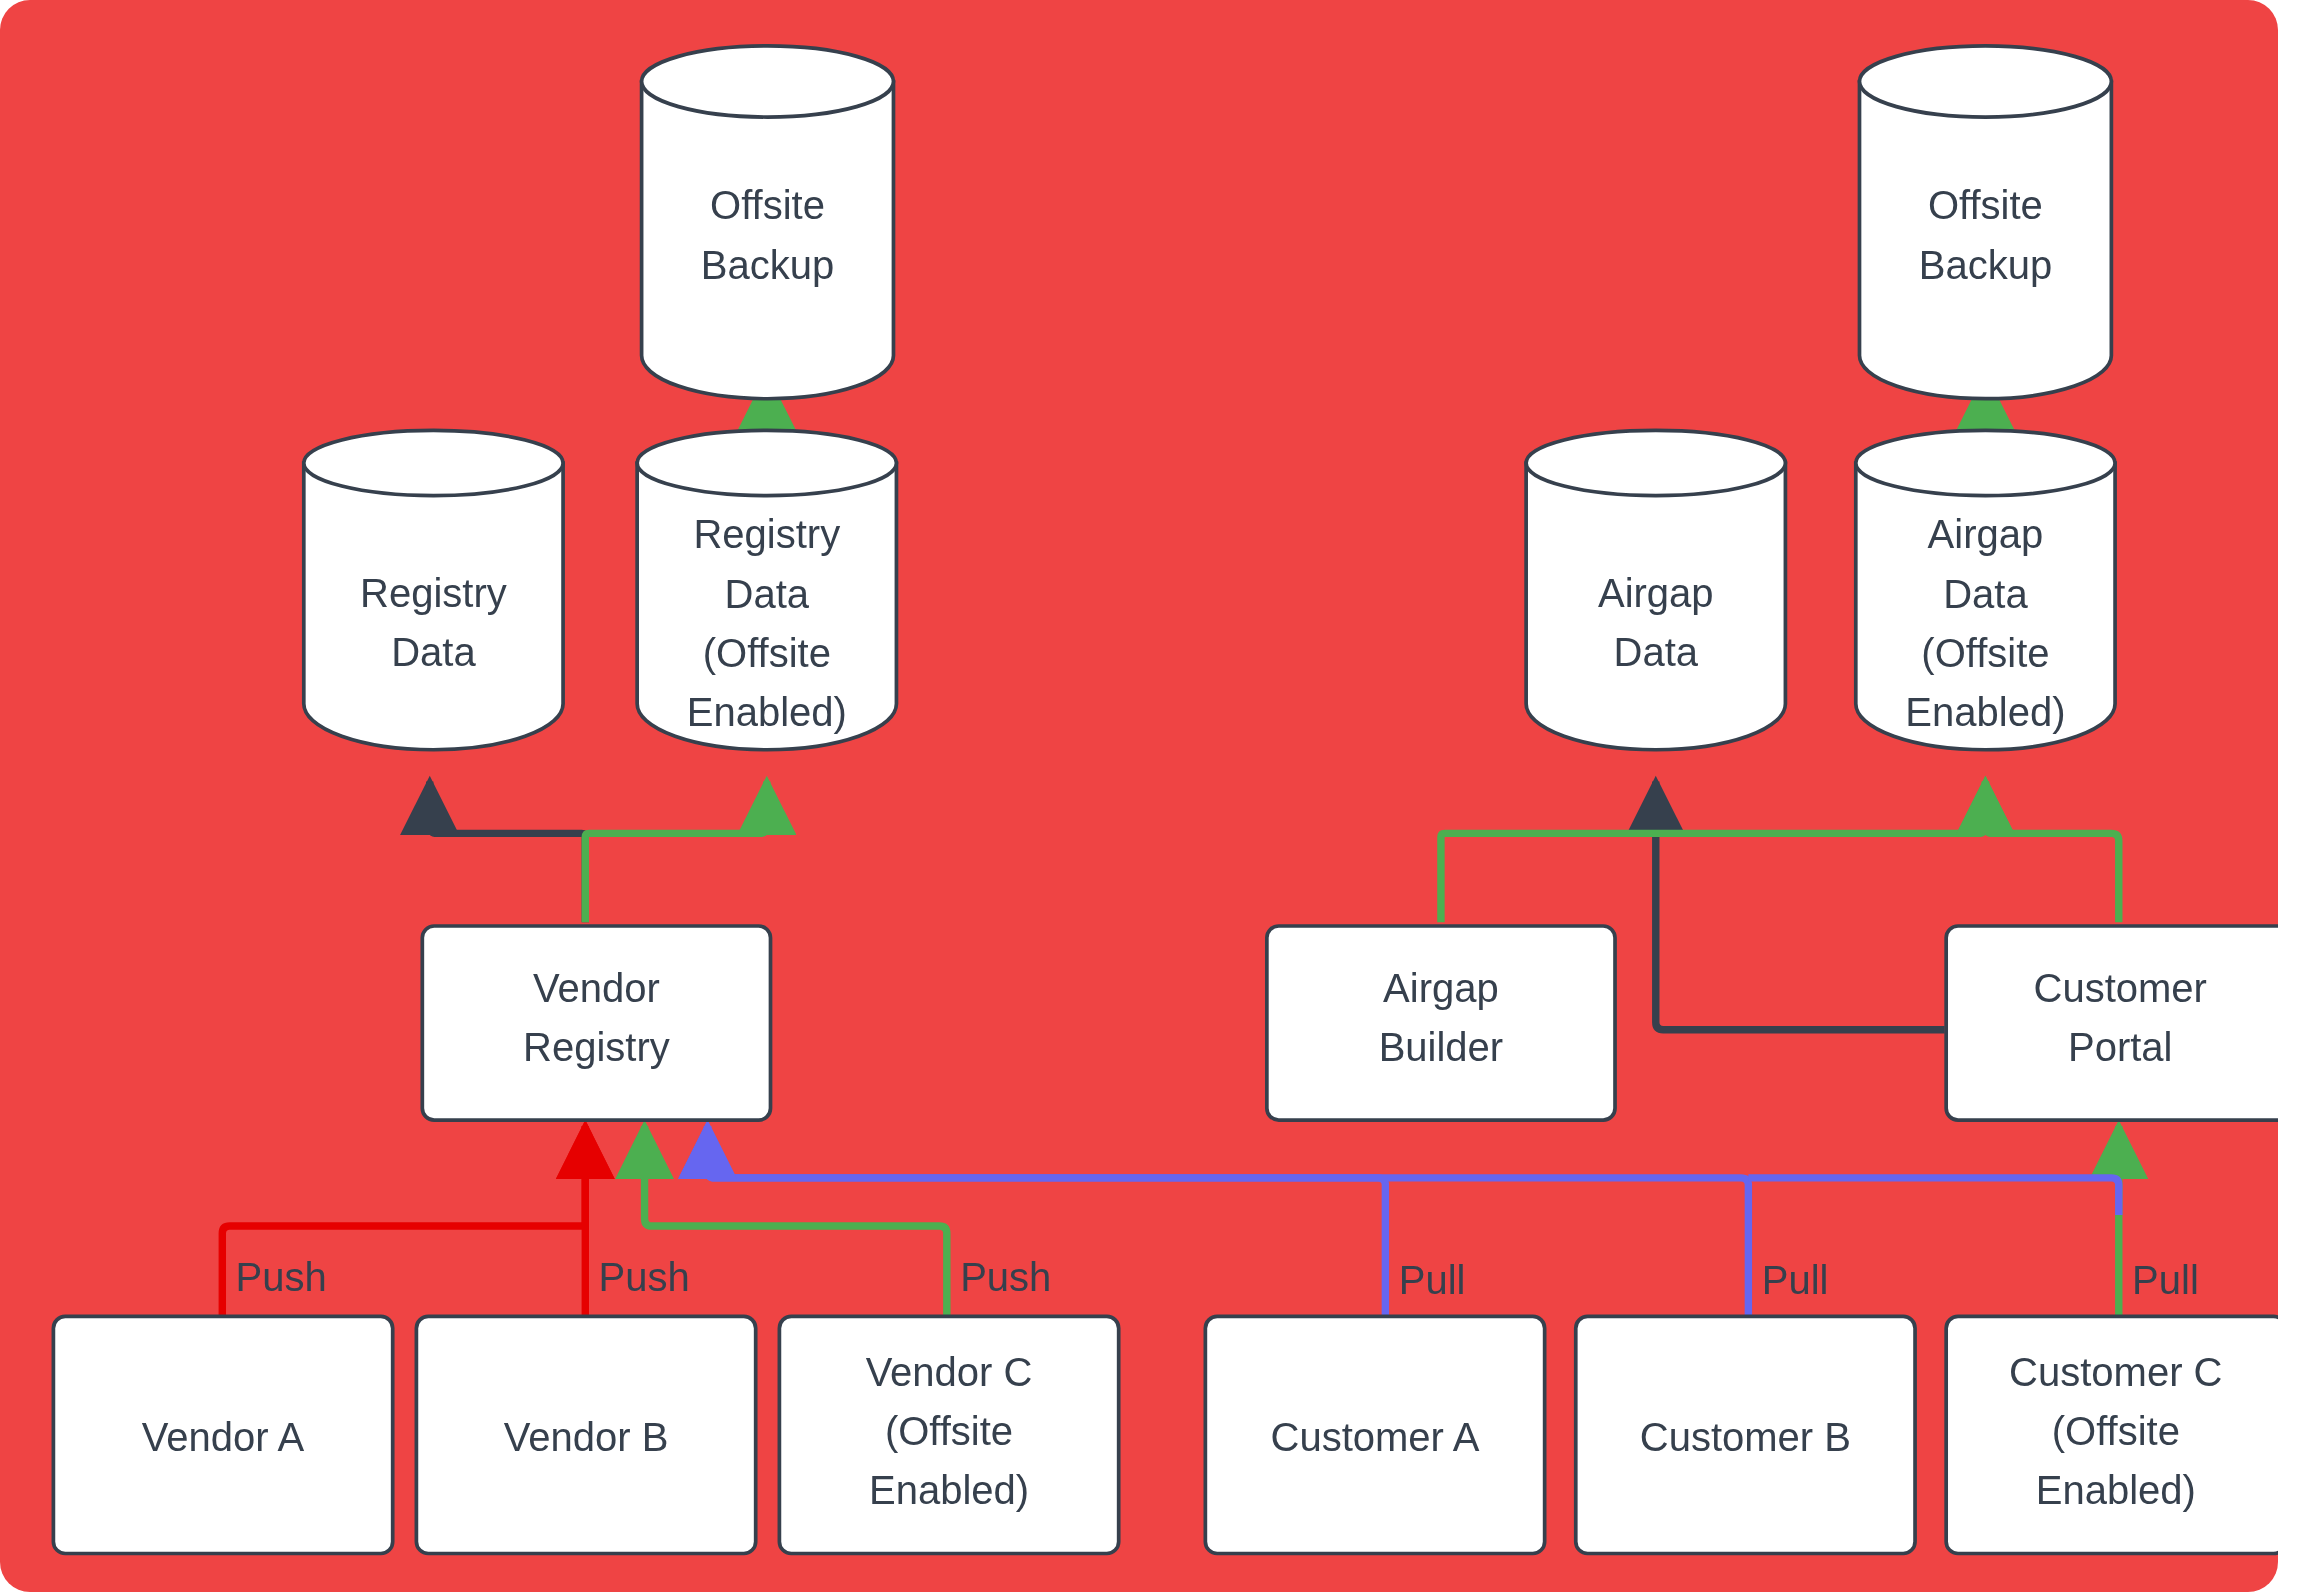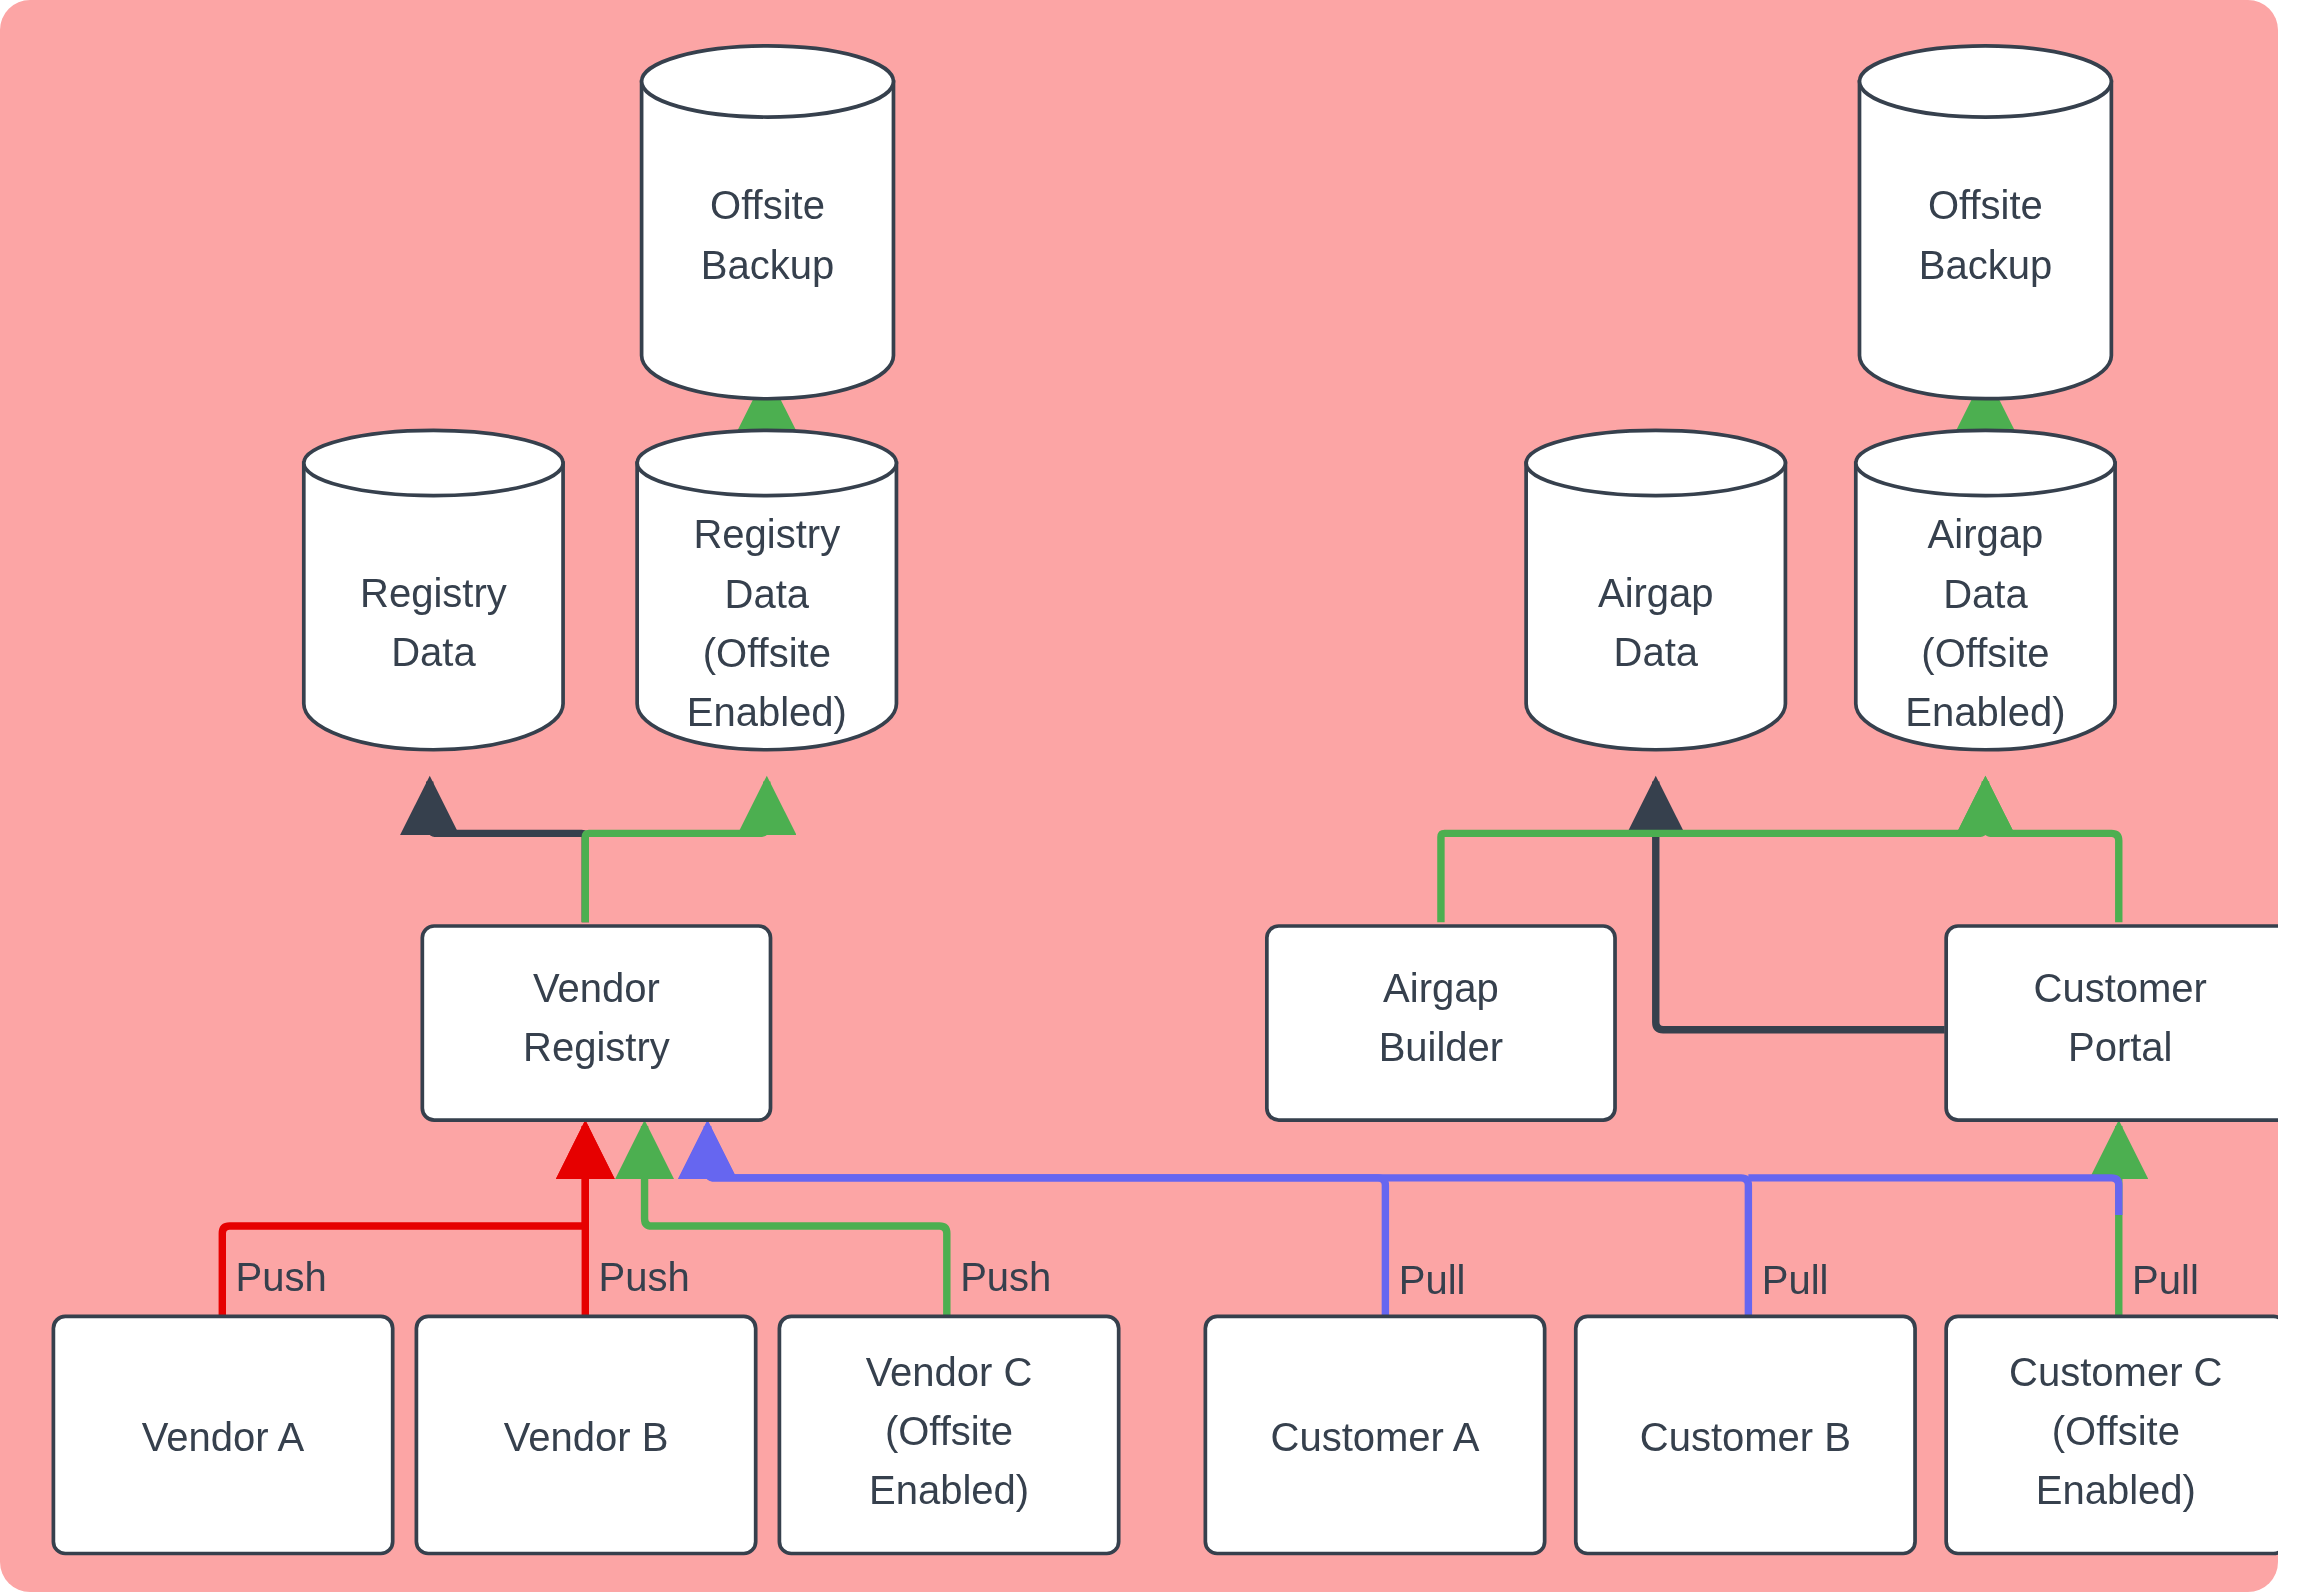--- a/index.html
+++ b/index.html
@@ -7,21 +7,21 @@
     padding: 0;
     background: #ffffff;
   }
   body {
     font-family: "Liberation Sans", sans-serif;
   }
   #diagram-root {
     position: relative;
     width: 2278px;
     height: 1592px;
-    background: #fca5a5;
+    background: #ef4444;
     overflow: hidden;
     border-radius: 30px;
   }
   svg.canvas {
     position: absolute;
     top: 0; left: 0;
     width: 2307px;
     height: 1592px;
     display: block;
   }

